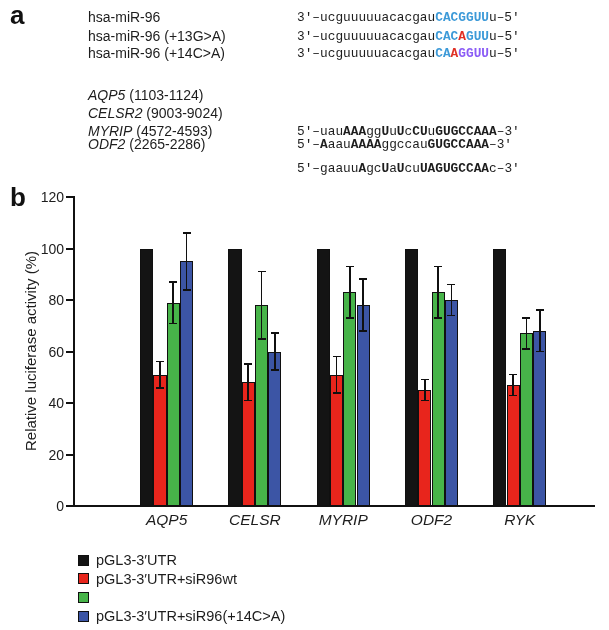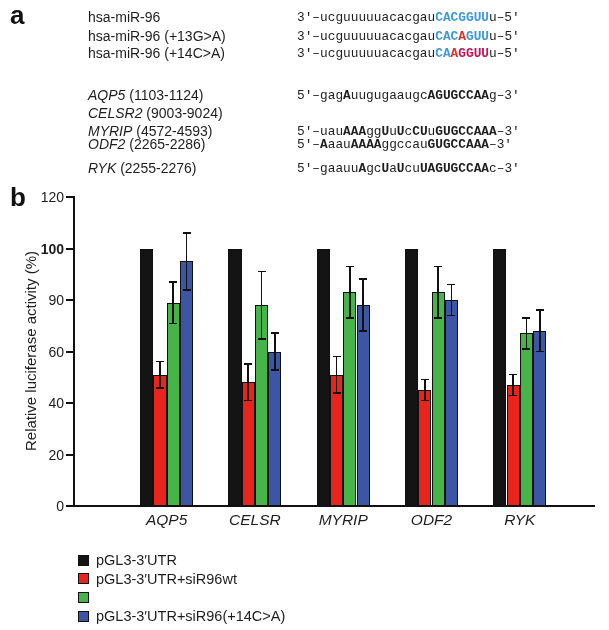--- a/index.html
+++ b/index.html
@@ -47,64 +47,62 @@
       <div class="a-row" style="top: 8px;">
         <div class="row-label">hsa-miR-96</div>
         <div class="seq"><span class="seg-plain">3′–ucguuuuuacacgau</span><span class="seg-blue" style="color: rgb(61, 154, 216);">CACGGUU</span><span class="seg-plain">u</span><span class="seg-plain">–5′</span></div>
       </div>
       <div class="a-row" style="top: 26.6px;">
         <div class="row-label">hsa-miR-96 (+13G&gt;A)</div>
         <div class="seq"><span class="seg-plain">3′–ucguuuuuacacgau</span><span class="seg-blue" style="color: rgb(61, 154, 216);">CAC</span><span class="seg-red" style="color: rgb(224, 48, 36);">A</span><span class="seg-blue" style="color: rgb(61, 154, 216);">GUU</span><span class="seg-plain">u</span><span class="seg-plain">–5′</span></div>
       </div>
       <div class="a-row" style="top: 44px; text-decoration: underline;">
         <div class="row-label">hsa-miR-96 (+14C&gt;A)</div>
-        <div class="seq"><span class="seg-plain">3′–ucguuuuuacacgau</span><span class="seg-blue" style="color: rgb(61, 154, 216);">CA</span><span class="seg-red" style="color: rgb(224, 48, 36);">A</span><span class="seg-blue" style="color: #be185d;">GGUU</span><span class="seg-plain">u</span><span class="seg-plain">–5′</span></div>
+        <div class="seq"><span class="seg-plain">3′–ucguuuuuacacgau</span><span class="seg-blue" style="color: rgb(61, 154, 216);">CA</span><span class="seg-red" style="color: rgb(224, 48, 36);">A</span><span class="seg-blue" style="color: #8b5cf6;">GGUU</span><span class="seg-plain">u</span><span class="seg-plain">–5′</span></div>
       </div>
     </div>
   <div id="gene-rows">
       <div class="a-row" style="top: 86px;">
         <div class="row-label"><span class="gene-name">AQP5</span><span class=""> (1103-1124)</span></div>
-        <div class="seq"><span class="seg-plain">5′–gag</span><span class="seg-bold">A</span><span class="seg-plain">uugugaaugc</span><span class="seg-bold">AGUGCCAA</span><span class="seg-plain">g–3′</span></div>
       </div>
       <div class="a-row" style="top: 104.2px;">
         <div class="row-label"><span class="gene-name">CELSR2</span><span class=""> (9003-9024)</span></div>
       </div>
       <div class="a-row" style="top: 122.4px; text-align: center;">
         <div class="row-label"><span class="gene-name">MYRIP</span><span class=""> (4572-4593)</span></div>
         <div class="seq"><span class="seg-plain">5′–uau</span><span class="seg-bold">AAA</span><span class="seg-plain">gg</span><span class="seg-bold">U</span><span class="seg-plain">u</span><span class="seg-bold">U</span><span class="seg-plain">c</span><span class="seg-bold">CU</span><span class="seg-plain">u</span><span class="seg-bold">GUGCCAAA</span><span class="seg-plain">–3′</span></div>
       </div>
       <div class="a-row" style="top: 135px;">
         <div class="row-label"><span class="gene-name">ODF2</span><span class=""> (2265-2286)</span></div>
         <div class="seq"><span class="seg-plain">5′–</span><span class="seg-bold">A</span><span class="seg-plain">aau</span><span class="seg-bold">AAAA</span><span class="seg-plain">ggccau</span><span class="seg-bold">GUGCCAAA</span><span class="seg-plain">–3′</span></div>
       </div>
       <div class="a-row" style="top: 158.8px;">
-        <div class="row-label"><span class="gene-name">RYK</span><span class=""> (2255-2276)</span></div>
         <div class="seq"><span class="seg-plain">5′–gaauu</span><span class="seg-bold">A</span><span class="seg-plain">gc</span><span class="seg-bold">U</span><span class="seg-plain">a</span><span class="seg-bold">U</span><span class="seg-plain">cu</span><span class="seg-bold">UAGUGCCAA</span><span class="seg-plain">c–3′</span></div>
       </div>
     </div>
 
   <div class="panel-label" style="left:10px;top:184px;">b</div>
 
   <div id="chart">
     <div class="y-axis-title" style="left:30px;top:351px;">Relative luciferase activity (%)</div>
     <div class="axis" style="left:73px;top:196px;width:2px;height:311px;"></div>
     <div class="axis" style="left:73px;top:505px;width:522px;height:2px;"></div>
     <div id="yticks">
         <div class="ytick" style="left: 66px; top: 505px; width: 8px; height: 2px;"></div>
         <div class="ytick-label" style="left: 26px; top: 498px; width: 38px;">0</div>
         <div class="ytick" style="left: 66px; top: 453.5px; width: 8px; height: 2px;"></div>
         <div class="ytick-label" style="left: 26px; top: 446.5px; width: 38px;">20</div>
         <div class="ytick" style="left: 66px; top: 402px; width: 8px; height: 2px;"></div>
         <div class="ytick-label" style="left: 26px; top: 395px; width: 38px;">40</div>
         <div class="ytick" style="left: 66px; top: 350.5px; width: 8px; height: 2px;"></div>
         <div class="ytick-label" style="left: 26px; top: 343.5px; width: 38px;">60</div>
         <div class="ytick" style="left: 66px; top: 299px; width: 8px; height: 2px;"></div>
-        <div class="ytick-label" style="left: 26px; top: 292px; width: 38px;">90</div>
+        <div class="ytick-label" style="left: 26px; top: 292px; width: 38px;">80</div>
         <div class="ytick" style="left: 66px; top: 247.5px; width: 8px; height: 2px;"></div>
-        <div class="ytick-label" style="left: 26px; top: 240.5px; width: 38px; font-weight: bold;">100</div>
+        <div class="ytick-label" style="left: 26px; top: 240.5px; width: 38px;">100</div>
         <div class="ytick" style="left: 66px; top: 196px; width: 8px; height: 2px;"></div>
         <div class="ytick-label" style="left: 26px; top: 189px; width: 38px;">120</div>
       </div>
     <div id="bars">
         <div class="bar" style="left: 140px; top: 248.5px; width: 13.3px; height: 257.5px; background: rgb(20, 20, 20);"></div>
         <div class="bar" style="left: 228.3px; top: 248.5px; width: 13.3px; height: 257.5px; background: rgb(20, 20, 20);"></div>
         <div class="bar" style="left: 316.6px; top: 248.5px; width: 13.3px; height: 257.5px; background: rgb(20, 20, 20);"></div>
         <div class="bar" style="left: 404.9px; top: 248.5px; width: 13.3px; height: 257.5px; background: rgb(20, 20, 20);"></div>
         <div class="bar" style="left: 493.2px; top: 248.5px; width: 13.3px; height: 257.5px; background: rgb(20, 20, 20);"></div>
         <div class="bar" style="left: 153.3px; top: 374.675px; width: 13.3px; height: 131.325px; background: rgb(232, 37, 28);"></div>

